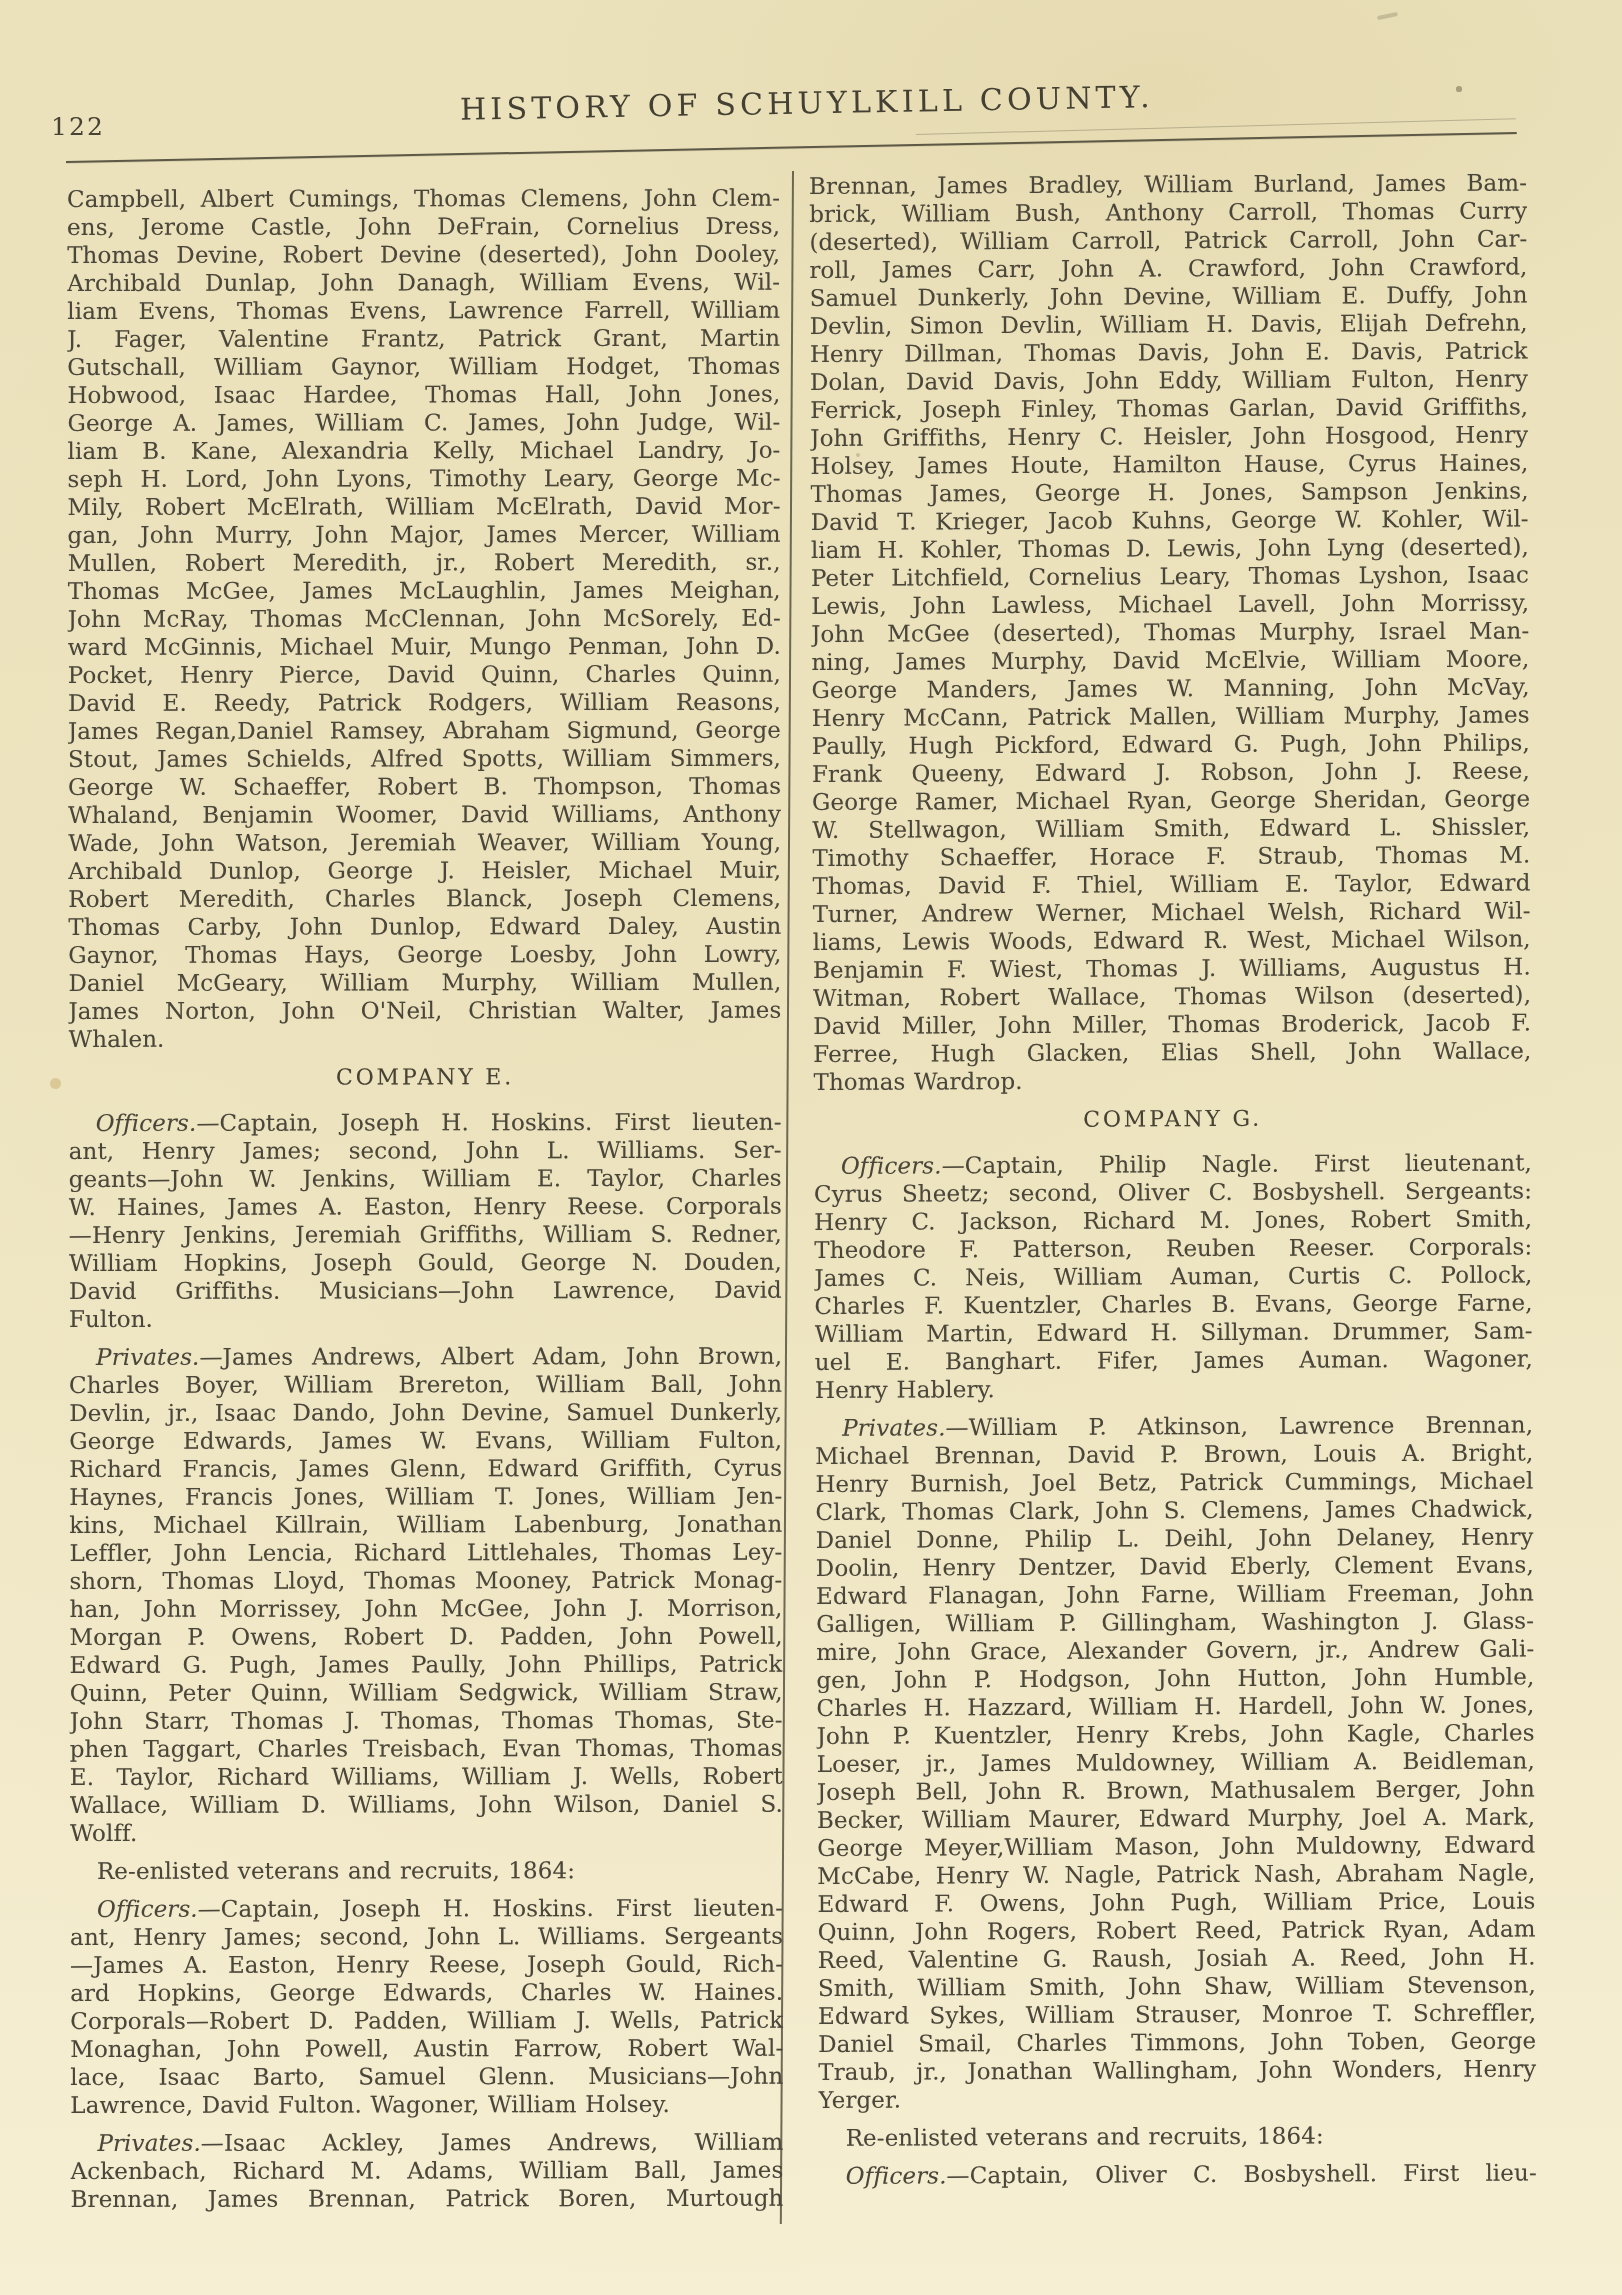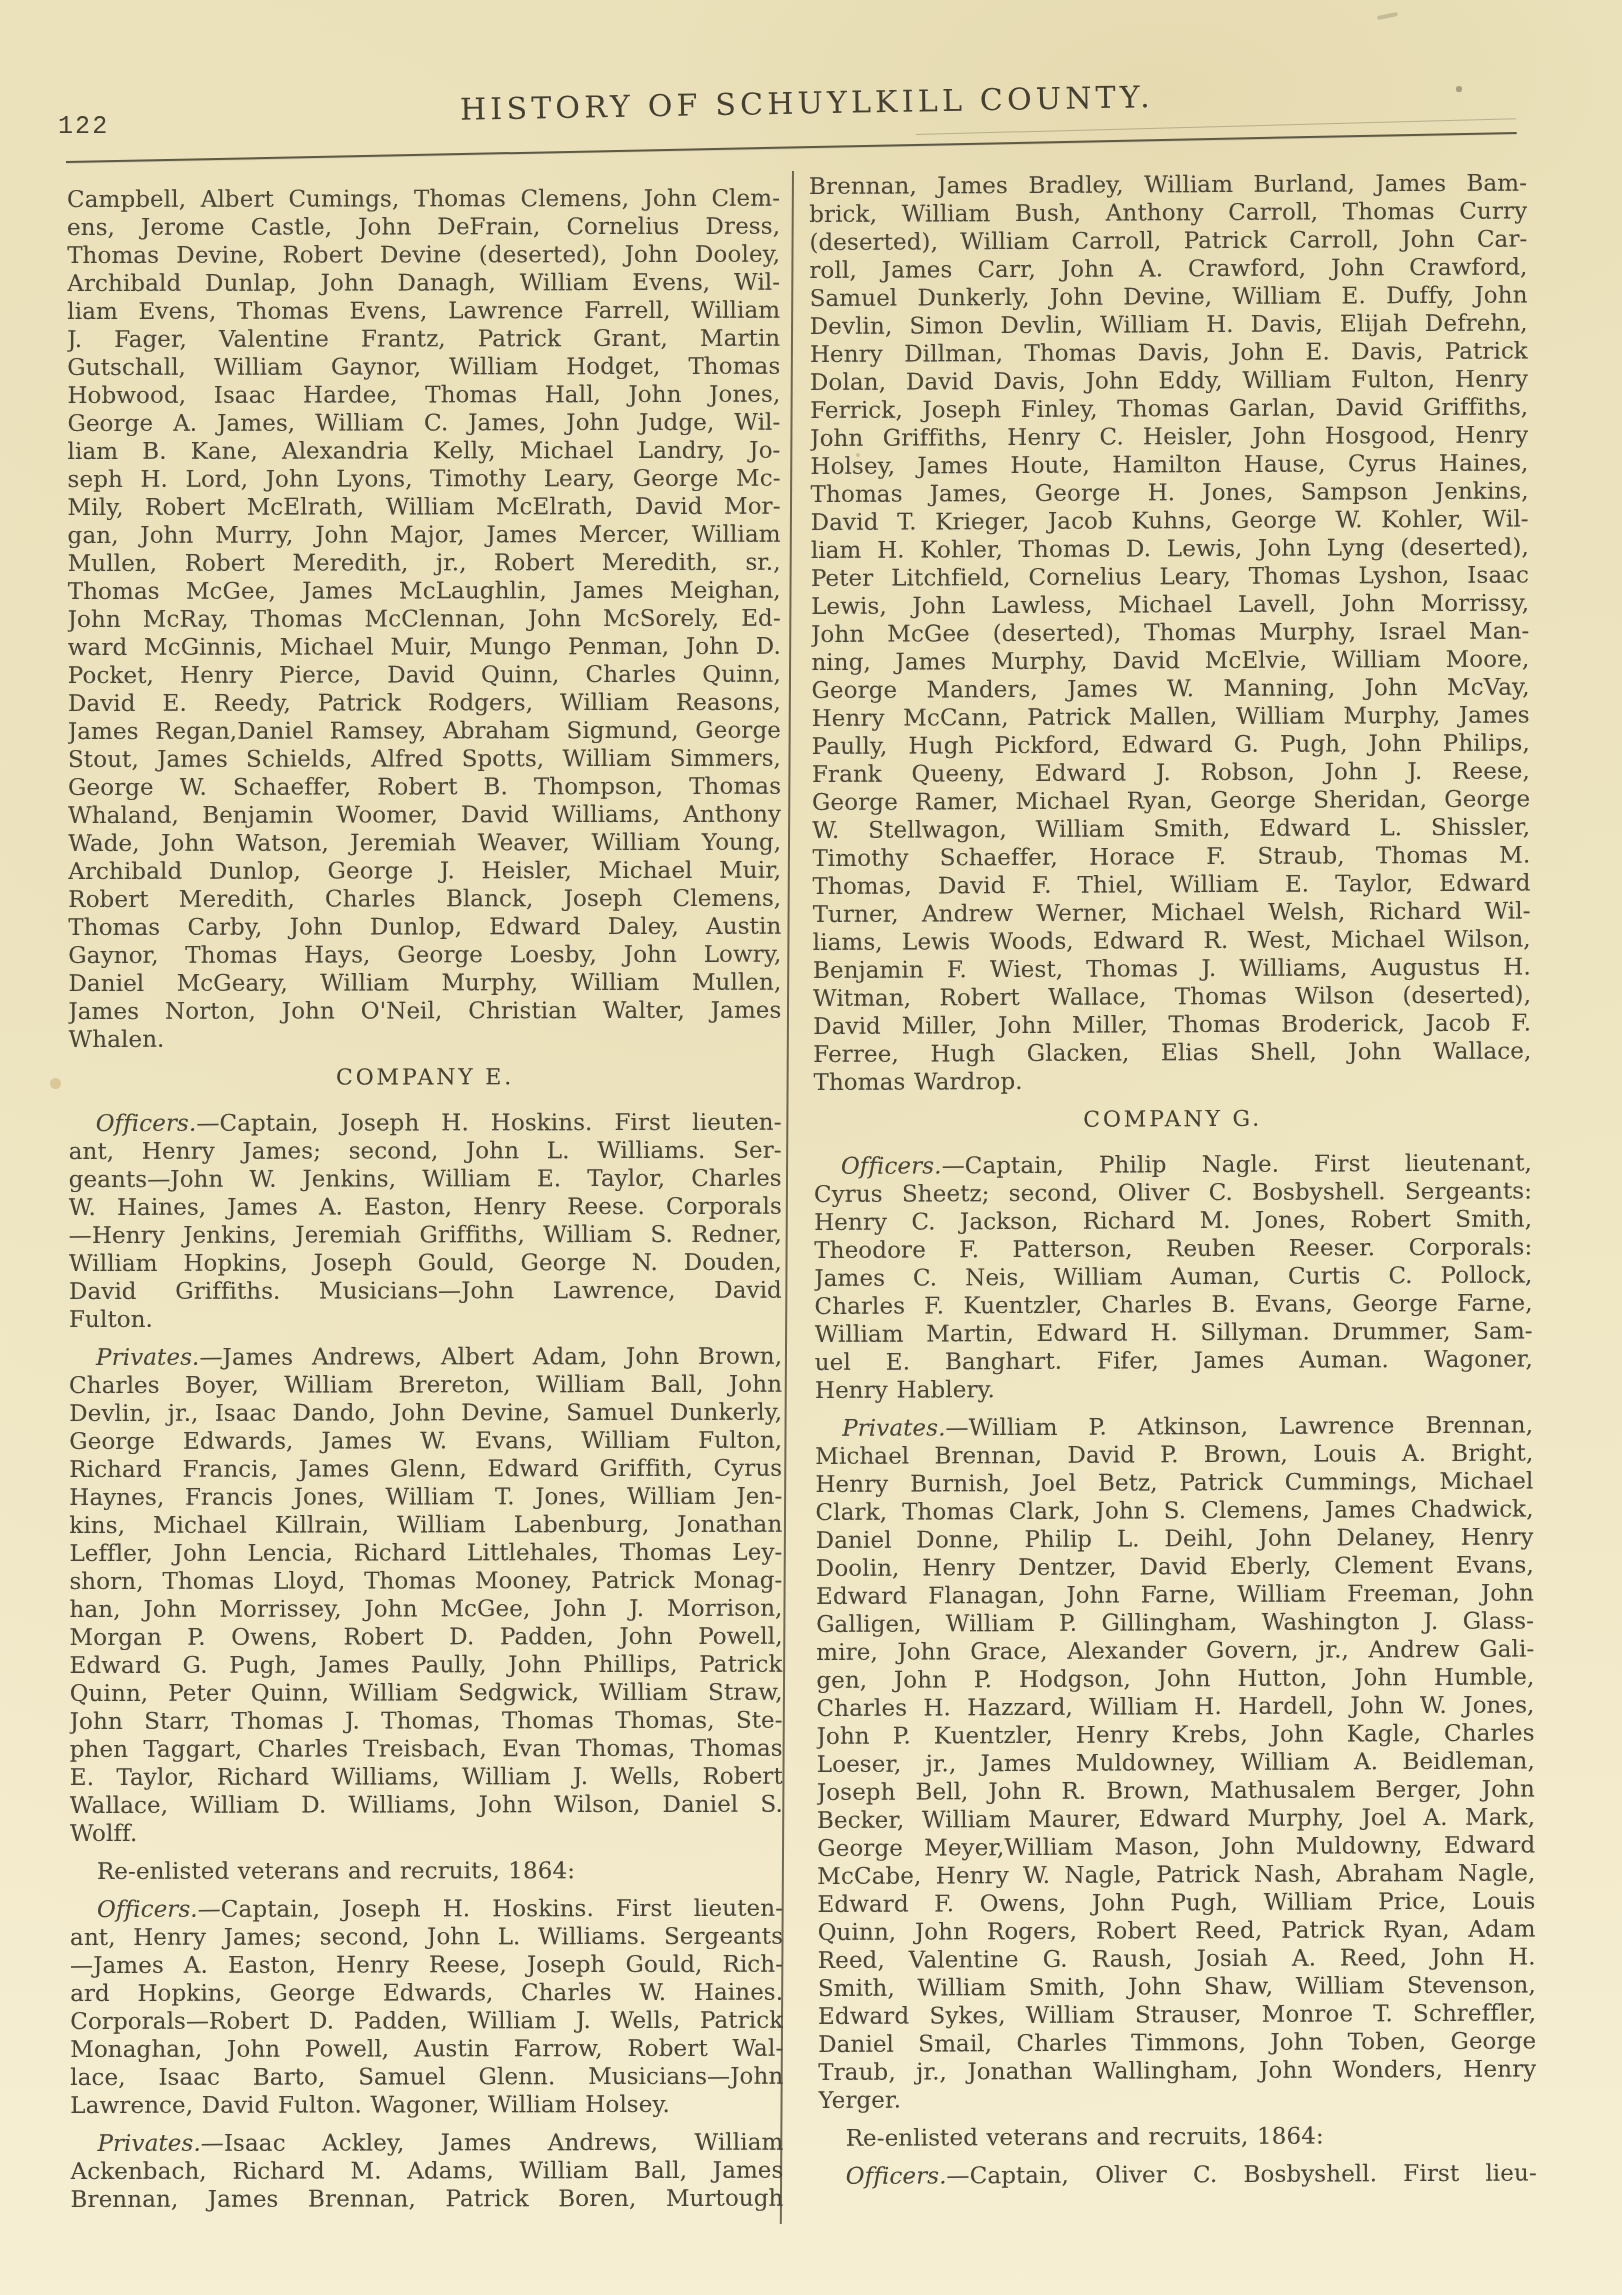--- a/index.html
+++ b/index.html
@@ -8,22 +8,22 @@
     width:1623px;height:2295px;
     overflow:hidden;
     background:
       radial-gradient(991px 495px at 72% 4%, rgba(221,206,158,0.40), transparent 65%),
       radial-gradient(1274px 1840px at 42% 42%, rgba(231,220,178,0.30), transparent 72%),
       linear-gradient(180deg, #ebe2bc 0%, #ede4c0 42%, #f4ecce 86%, #f6efd3 100%);
     font-family:"DejaVu Serif","Liberation Serif",serif;
     color:#4b463a;
   }
   .pageno{
-    position:absolute;left:58px;top:112px;
-    font-size:25px;letter-spacing:2.1px;color:#474234;font-family:Liberation Mono, monospace;
+    position:absolute;left:51px;top:112px;
+    font-size:25px;letter-spacing:2.1px;color:#474234;
   }
   .title{
     position:absolute;left:460px;top:86px;width:630px;
     text-align:center;font-size:30px;letter-spacing:4.2px;color:#444033;
     transform:rotate(-1.05deg);white-space:nowrap;
   }
   .rule-main{
     position:absolute;left:66px;top:161px;width:1451px;height:2.1px;
     background:#5e5946;transform:rotate(-1.15deg);transform-origin:left center;
     box-shadow:0 0.7px 0 rgba(94,89,70,.2);

